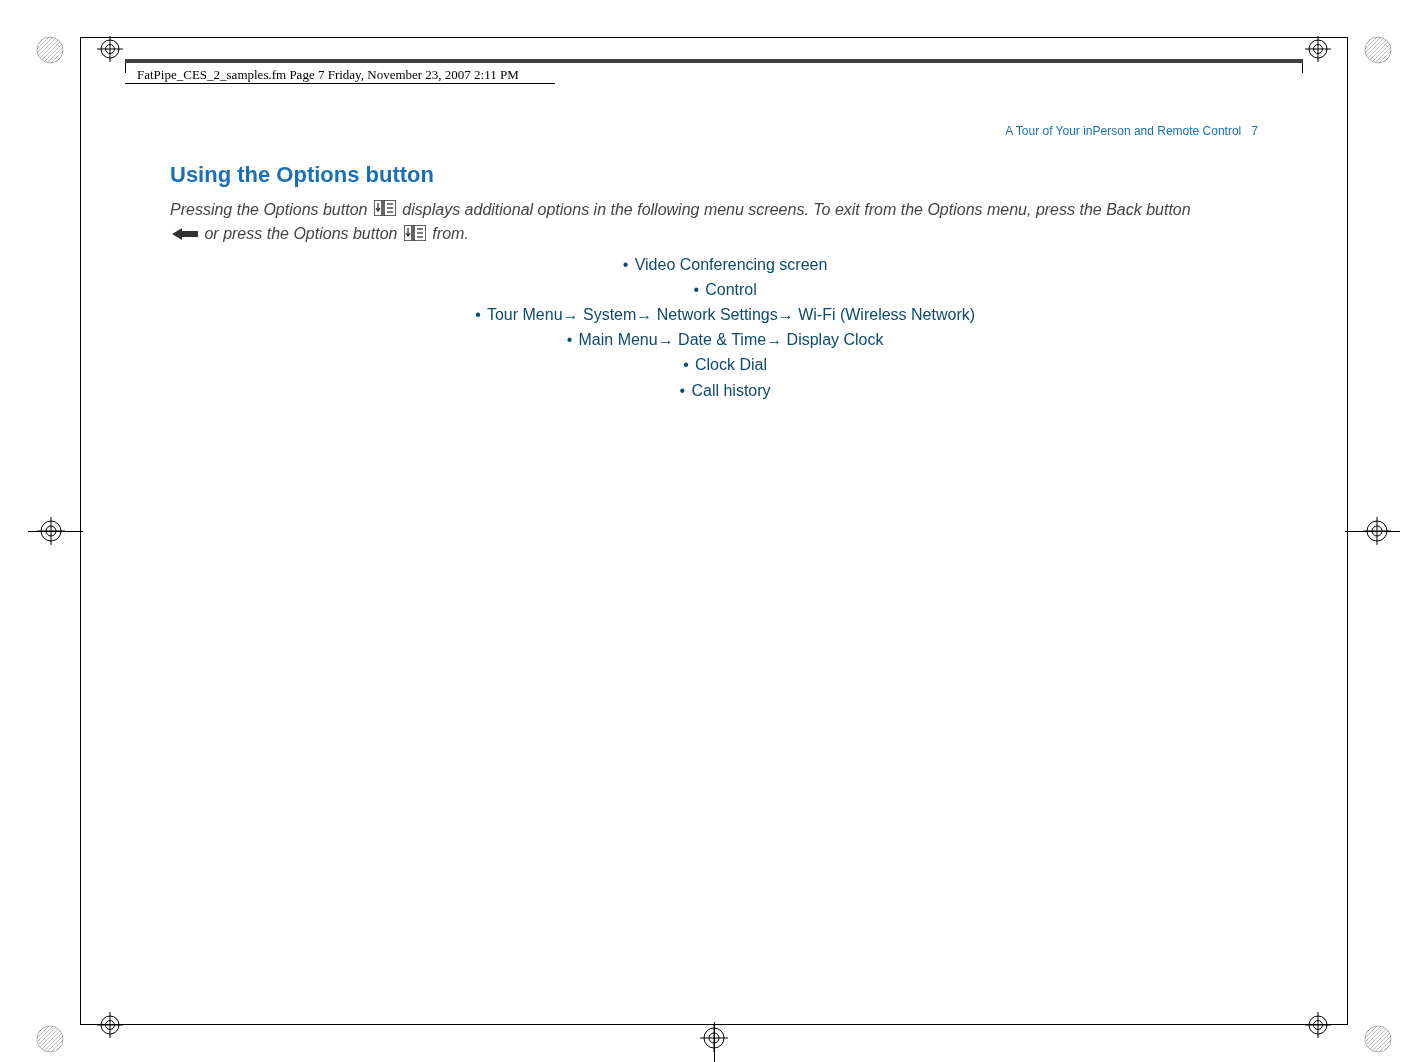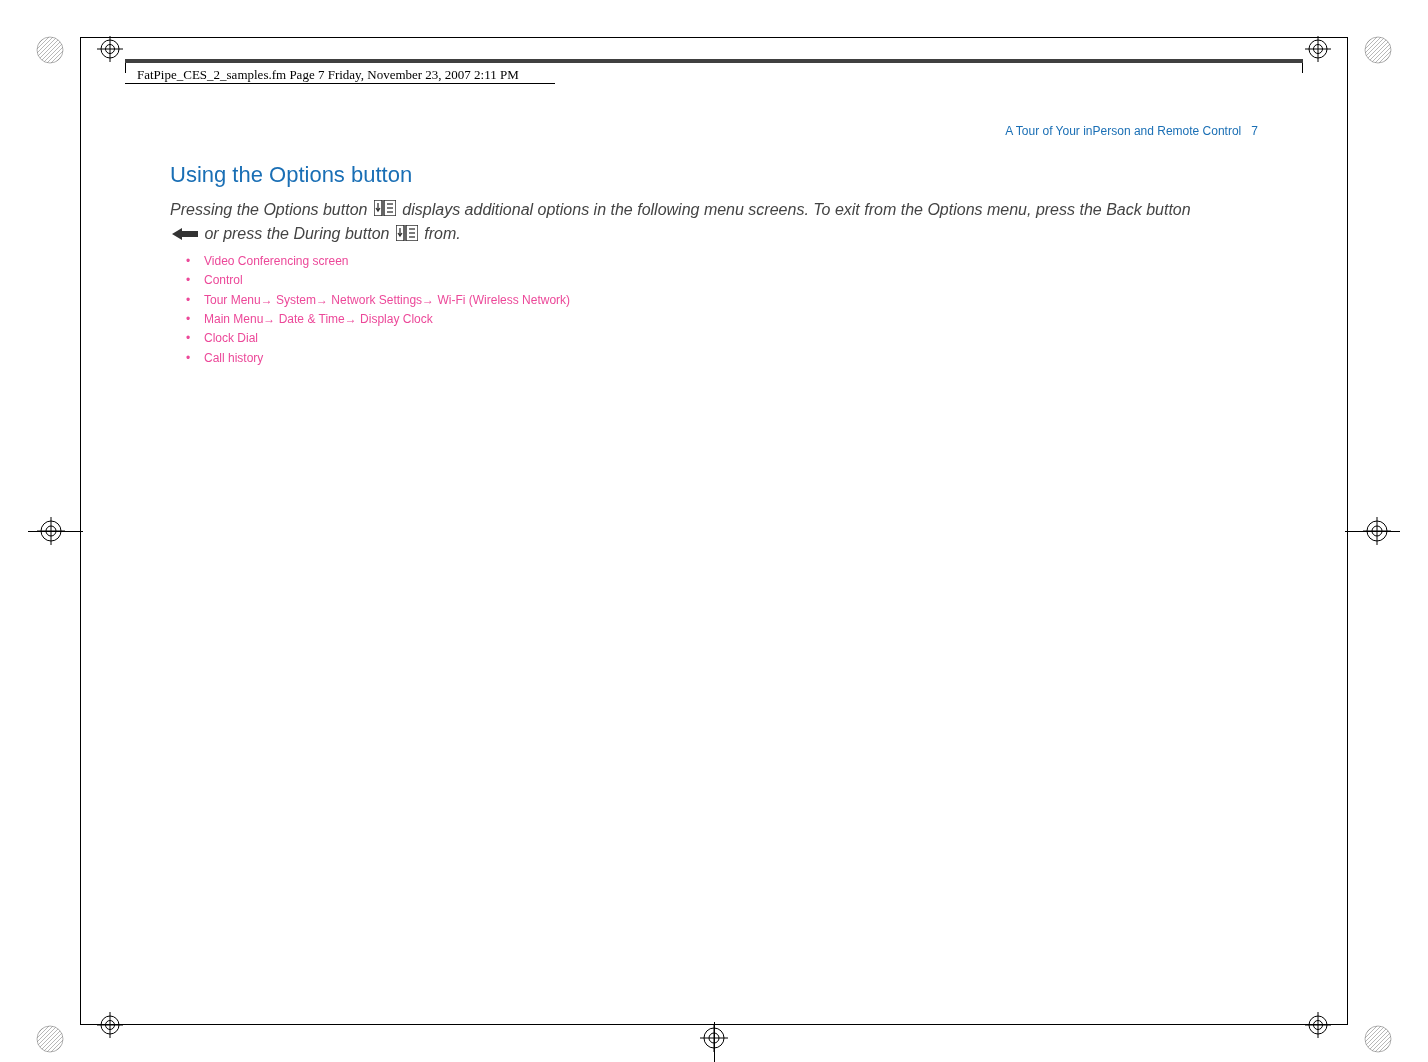--- a/index.html
+++ b/index.html
@@ -85,45 +85,46 @@
       color: #333;
     }
     .running-header {
       text-align: right;
       font-size: 12px;
       color: #1a6fb5;
       margin-bottom: 24px;
     }
     .section-title {
       font-size: 22px;
-      font-weight: normal;
+      font-weight: bold;
       color: #1a6fb5;
       margin-bottom: 10px;
     }
     .body-text {
       font-size: 16px;
       color: #444;
       line-height: 1.45;
       font-style: italic;
     }
     .icon-options, .icon-back {
       display: inline-block;
       vertical-align: middle;
       margin: 0 2px;
     }
     ul.bullets {
       list-style: none;
       margin-top: 6px;
       margin-left: 34px;
     }
     ul.bullets li {
-      font-size: 12px;
-      color: #ec4899;
+      font-size: 16px;
+      color: #0c4a6e;
       line-height: 1.45;
       margin-bottom: 2px;
+      text-align: center;
     }
     ul.bullets li::before {
       content: "•";
       display: inline-block;
       width: 18px;
       margin-left: -18px;
     }
   </style>
 </head>
 <body>
@@ -248,21 +249,21 @@
           <line x1="13" y1="12" x2="19" y2="12" stroke="#333" stroke-width="1.3"></line>
         </svg>
     </span>
     <span> displays additional options in the following menu screens. To exit from the Options menu, press the Back button </span>
     <br>
     <span class="icon-back">
       <svg width="26" height="14" viewBox="0 0 26 14">
           <path d="M0 7 L10 1 L10 4 L26 4 L26 10 L10 10 L10 13 Z" fill="#333"></path>
         </svg>
     </span>
-    <span> or press the During button </span>
+    <span> or press the Options button </span>
     <span class="icon-options">
       <svg width="22" height="16" viewBox="0 0 22 16">
           <rect x="0" y="0" width="8" height="16" fill="none" stroke="#333" stroke-width="1.5"></rect>
           <path d="M4 3 L4 10 M2 8 L4 11 L6 8" fill="none" stroke="#333" stroke-width="1.3"></path>
           <rect x="10" y="0" width="12" height="16" fill="none" stroke="#333" stroke-width="1.5"></rect>
           <line x1="13" y1="4" x2="19" y2="4" stroke="#333" stroke-width="1.3"></line>
           <line x1="13" y1="8" x2="19" y2="8" stroke="#333" stroke-width="1.3"></line>
           <line x1="13" y1="12" x2="19" y2="12" stroke="#333" stroke-width="1.3"></line>
         </svg>
     </span>

